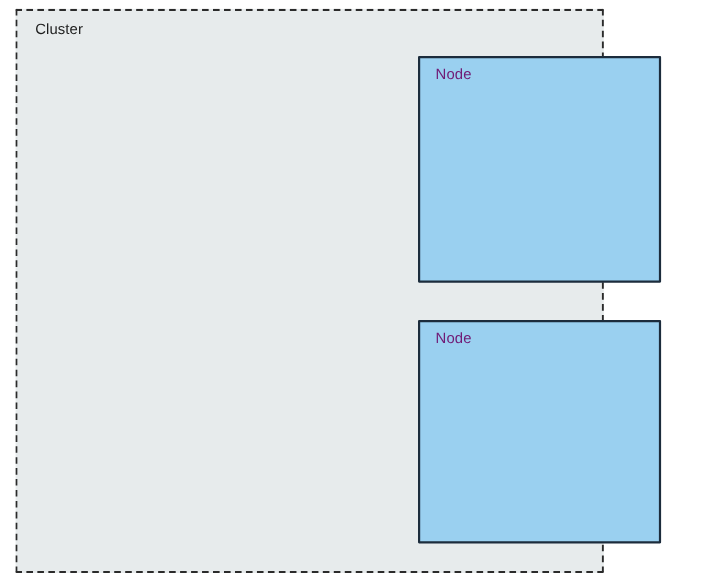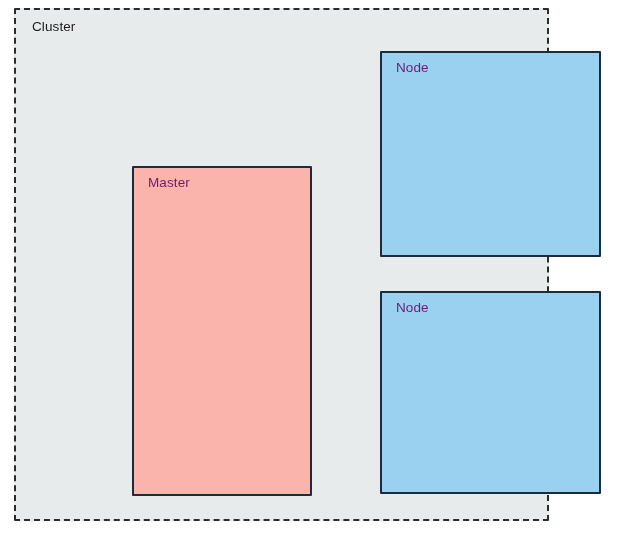--- a/index.html
+++ b/index.html
@@ -97,23 +97,20 @@
   }
 </style>
 </head>
 <body>
 
 <div id="canvas">
 
   <div class="cluster-box">
     <span class="cluster-label">Cluster</span>
 
-    <div class="shape shape-master">
-      <span class="shape-label">Master</span>
-    </div>
 
     <div class="shape shape-node-1">
       <span class="shape-label">Node</span>
     </div>
 
     <div class="shape shape-node-2">
       <span class="shape-label">Node</span>
     </div>
   </div>
 

